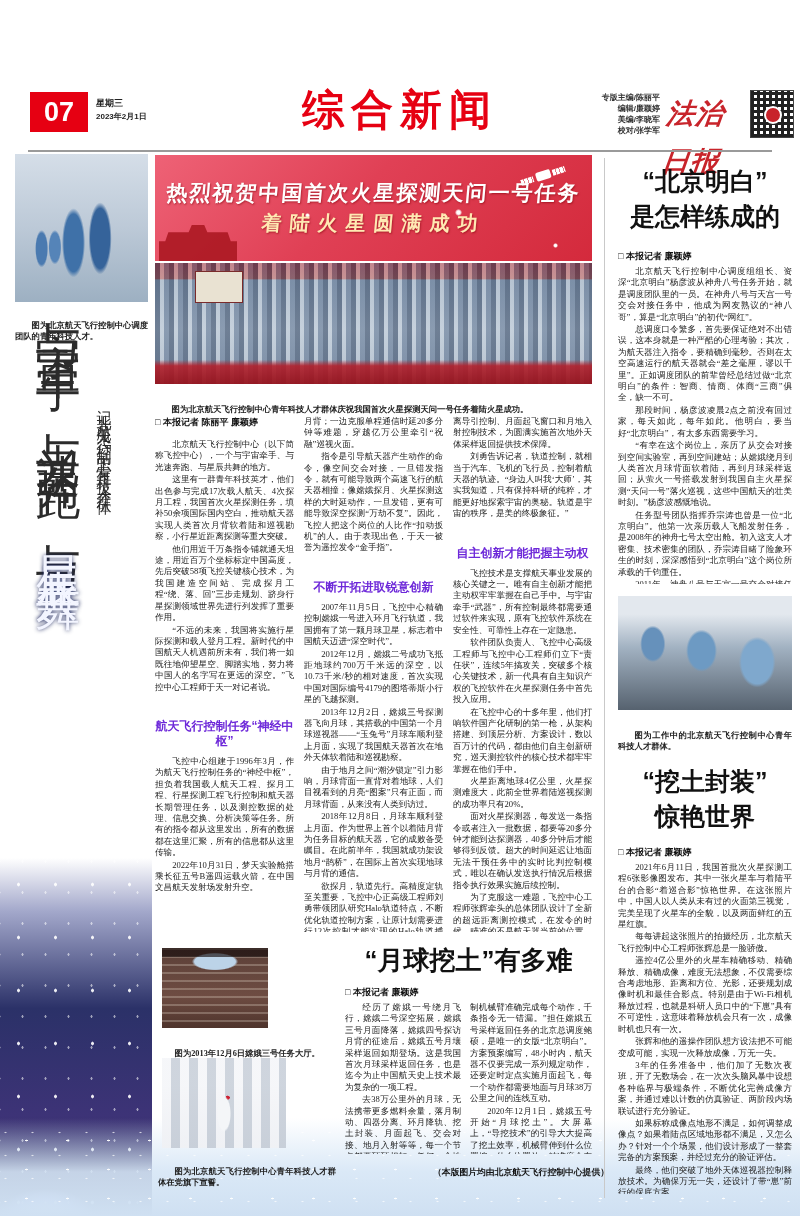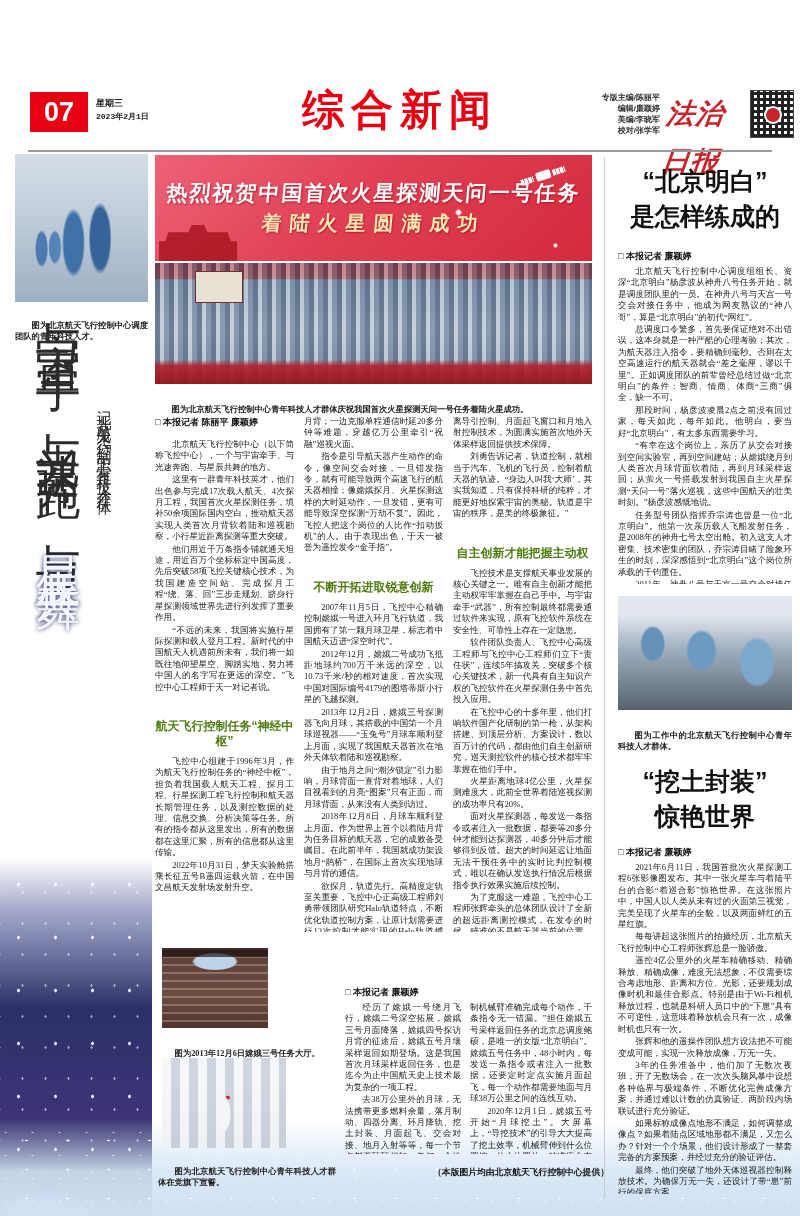--- a/index.html
+++ b/index.html
@@ -5,21 +5,21 @@
   html,body{margin:0;padding:0;background:#e9e9e9;}
   #page{position:relative;width:800px;height:1216px;margin:0 auto;background:#fff;
         font-family:"Liberation Sans",sans-serif;color:#1a1a1a;overflow:hidden;}
   .abs{position:absolute;}
   .z1{z-index:1;}
 
   
   .pgnum{left:30px;top:92px;width:58px;height:40px;background:#e60012;color:#fff;
          font:bold 27px/40px "Liberation Sans",sans-serif;text-align:center;}
   .dateblock{left:96px;top:97px;font:bold 9px/13px "Liberation Sans",sans-serif;color:#222;}
-  .dateblock .d2{font-weight:bold;font-size:8px;font-family:Liberation Mono, monospace;}
+  .dateblock .d2{font-weight:bold;font-size:8px;}
   .section-title{left:0;top:86px;width:800px;text-align:center;color:#e60012;
          font:bold 42px/48px "Liberation Sans",sans-serif;letter-spacing:7px;}
   .credits{left:548px;top:92px;width:112px;text-align:right;
          font:bold 8px/11px "Liberation Sans",sans-serif;color:#333;}
   .masthead{left:664px;top:90px;width:84px;color:#c8242b;
          font:bold italic 28px/48px "Liberation Serif",serif;transform:skewX(-6deg);letter-spacing:1px;}
   .qr{left:750px;top:90px;width:42px;height:46px;border:1px solid #444;
       background:repeating-linear-gradient(0deg,#222 0 3px,transparent 3px 6px),
                  repeating-linear-gradient(90deg,#222 0 3px,#fff 3px 6px);}
   .qr .dot{position:absolute;left:13px;top:15px;width:14px;height:14px;border-radius:50%;
@@ -77,21 +77,21 @@
       linear-gradient(180deg, rgba(0,0,0,0) 80%, rgba(178,32,44,.9) 85%, rgba(150,20,30,.95) 100%),
       repeating-linear-gradient(90deg, rgba(36,54,84,.45) 0 5px, rgba(235,240,246,.4) 5px 9px, rgba(96,116,146,.45) 9px 14px),
       linear-gradient(180deg, #a8404a 0%, #b05552 13%, #93a6ba 14%, #adbccb 55%, #93a5b8 100%);}
   .plaque{position:absolute;left:40px;top:8px;width:46px;height:30px;background:#e9e2d2;border:1px solid #7a2b2b;}
   .cap-main{left:155px;top:390px;width:437px;}
 
   
   .col{overflow:hidden;}
   .para{font:8.6px/11.4px "Liberation Serif",serif;text-align:justify;text-indent:2em;margin:0 0 1px;color:#222;}
   .para.cont{text-indent:0;}
-  .col-head{font:bold 12px/15px "Liberation Sans",sans-serif;text-align:center;margin:26px 0 7px;color:#4d7c0f;}
+  .col-head{font:bold 12px/15px "Liberation Sans",sans-serif;text-align:center;margin:26px 0 7px;color:#6d28d9;}
   .byline{font:bold 9px/12px "Liberation Sans",sans-serif;color:#111;margin:0 0 11px;}
   .col1{left:155px;top:416px;width:139px;height:516px;}
   .col2{left:304px;top:416px;width:139px;height:516px;}
   .col3{left:453px;top:416px;width:139px;height:516px;}
 
   
   .photo-hall{left:162px;top:948px;width:106px;height:80px;background:
       linear-gradient(180deg, rgba(20,10,10,.65) 0 11%, transparent 11%),
       radial-gradient(ellipse 34px 13px at 50% 17%, #bcd3e8 0 60%, transparent 68%),
       repeating-linear-gradient(180deg, rgba(235,225,210,.28) 0 2px, transparent 2px 8px),
@@ -212,27 +212,28 @@
       <p class="para">火星距离地球4亿公里，火星探测难度大，此前全世界着陆巡视探测的成功率只有20%。</p>
       <p class="para">面对火星探测器，每发送一条指令或者注入一批数据，都要等20多分钟才能到达探测器，40多分钟后才能够得到反馈。超大的时间延迟让地面无法干预任务中的实时比判控制模式，唯以在确认发送执行情况后根据指令执行效果实施后续控制。</p>
       <p class="para">为了克服这一难题，飞控中心工程师张辉牵头的总体团队设计了全新的超远距离测控模式，在发令的时候，瞄准的不是航天器当前的位置，而是对它在20分钟后接收指令时所到达的位置进行预判，通过提前发令，确保它就位后可以准确执行指令。</p>
     </div>
 
   <div class="abs photo photo-hall z1"></div>
   <div class="abs cap cap-hall z1">图为2013年12月6日嫦娥三号任务大厅。</div>
   <div class="abs photo photo-oath z1"></div>
   <div class="abs cap cap-oath z1">图为北京航天飞行控制中心青年科技人才群体在党旗下宣誓。</div>
 
+  <div class="abs moon-title z1">“月球挖土”有多难</div>
   <div class="abs byline moon-byline z1">□ 本报记者 廉颖婷</div>
   <div class="abs col mcol1 z1">
       <p class="para">经历了嫦娥一号绕月飞行，嫦娥二号深空拓展，嫦娥三号月面降落，嫦娥四号探访月背的征途后，嫦娥五号月壤采样返回如期登场。这是我国首次月球采样返回任务，也是迄今为止中国航天史上技术最为复杂的一项工程。</p>
       <p class="para">去38万公里外的月球，无法携带更多燃料余量，落月制动、四器分离、环月降轨、挖土封装、月面起飞、交会对接、地月入射等等，每一个节点都要环环相扣，任何一个地方脱节，都将带来不可挽回的损失。</p>
     </div>
   <div class="abs col mcol2 z1">
-      <p class="para cont">制机械臂准确完成每个动作，千条指令无一错漏。”担任嫦娥五号采样返回任务的北京总调度鲍硕，是唯一的女版“北京明白”。嫦娥五号任务中，48小时内，每发送一条指令或者注入一批数据，还要定时定点实施月面起飞，每一个动作都需要地面与月球38万公里之间的连线互动。</p>
+      <p class="para cont">制机械臂准确完成每个动作，千条指令无一错漏。”担任嫦娥五号采样返回任务的北京总调度鲍硕，是唯一的女版“北京明白”。方案预案编写，48小时内，航天器不仅要完成一系列规定动作，还要定时定点实施月面起飞，每一个动作都需要地面与月球38万公里之间的连线互动。</p>
       <p class="para">2020年12月1日，嫦娥五号开始“月球挖土”。大屏幕上，“导挖技术”的引导大大提高了挖土效率，机械臂伸到什么位置挖，什么位置放，精准度全在刘传凯和团队研发的“数据库”里。</p>
     </div>
   <div class="abs footer-note z1">（本版图片均由北京航天飞行控制中心提供）</div>
 
   <div class="abs v-rule z1"></div>
   <div class="abs rail-title rt1 z1">
     <div>“北京明白”</div>
     <div>是怎样练成的</div>
   </div>
   <div class="abs byline rbyline1 z1">□ 本报记者 廉颖婷</div>

